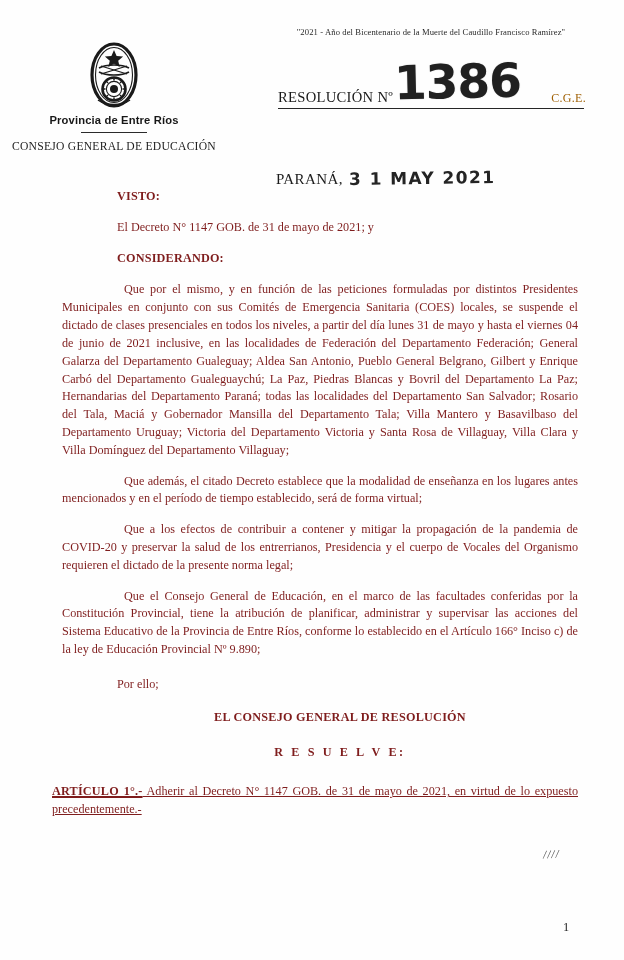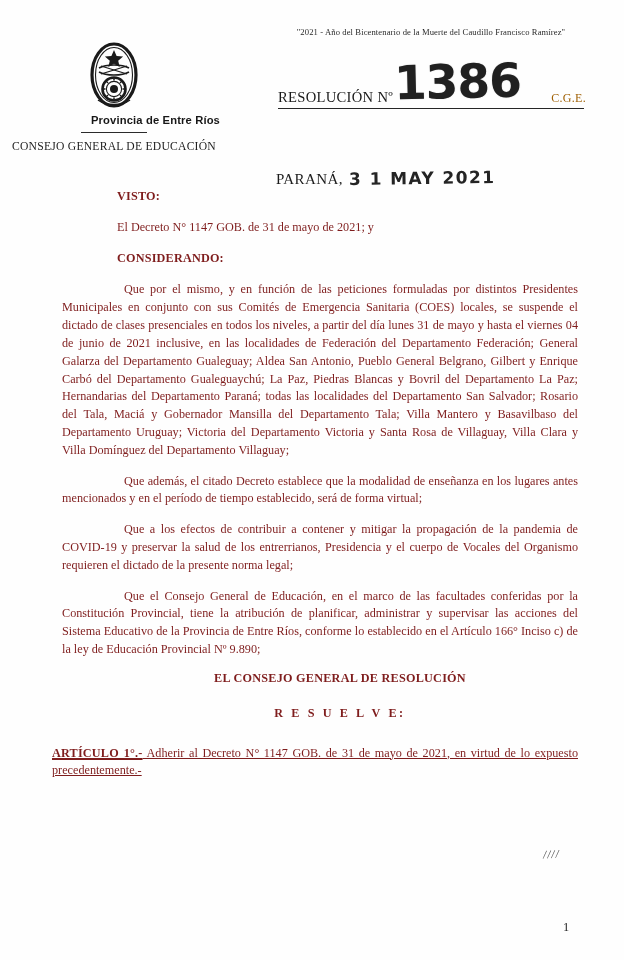--- a/index.html
+++ b/index.html
@@ -51,21 +51,20 @@
     margin: 0 auto 4px auto;
     display: block;
   }
   .prov-name {
     font-family: "Liberation Sans", "DejaVu Sans", sans-serif;
     font-weight: bold;
     font-size: 11.2px;
     letter-spacing: .15px;
     color: #171717;
     margin-top: 1px;
-    text-align: right;
   }
   .prov-rule {
     width: 66px;
     height: 1px;
     background: #2b2b2b;
     margin: 6px auto 7px auto;
   }
   .council-name {
     font-family: "Liberation Serif", "DejaVu Serif", serif;
     font-size: 11.6px;
@@ -273,23 +272,24 @@
   </div>
 
   <div class="body-text">
 
     <div class="sec-head">VISTO:</div>
     <div class="lead-line">El Decreto N° 1147 GOB. de 31 de mayo de 2021; y</div>
     <div class="sec-head tight">CONSIDERANDO:</div>
 
     <p class="para">Que por el mismo, y en función de las peticiones formuladas por distintos Presidentes Municipales en conjunto con sus Comités de Emergencia Sanitaria (COES) locales, se suspende el dictado de clases presenciales en todos los niveles, a partir del día lunes 31 de mayo y hasta el viernes 04 de junio de 2021 inclusive, en las localidades de Federación del Departamento Federación; General Galarza del Departamento Gualeguay; Aldea San Antonio, Pueblo General Belgrano, Gilbert y Enrique Carbó del Departamento Gualeguaychú; La Paz, Piedras Blancas y Bovril del Departamento La Paz; Hernandarias del Departamento Paraná; todas las localidades del Departamento San Salvador; Rosario del Tala, Maciá y Gobernador Mansilla del Departamento Tala; Villa Mantero y Basavilbaso del Departamento Uruguay; Victoria del Departamento Victoria y Santa Rosa de Villaguay, Villa Clara y Villa Domínguez del Departamento Villaguay;</p>
     <p class="para">Que además, el citado Decreto establece que la modalidad de enseñanza en los lugares antes mencionados y en el período de tiempo establecido, será de forma virtual;</p>
-    <p class="para">Que a los efectos de contribuir a contener y mitigar la propagación de la pandemia de COVID-19 y preservar la salud de los entrerrianos, Presidencia y el cuerpo de Vocales del Organismo requieren el dictado de la presente norma legal;</p>
+    <p class="para">Que a los efectos de contribuir a contener y mitigar la propagación de la pandemia de COVID-20 y preservar la salud de los entrerrianos, Presidencia y el cuerpo de Vocales del Organismo requieren el dictado de la presente norma legal;</p>
     <p class="para last">Que el Consejo General de Educación, en el marco de las facultades conferidas por la Constitución Provincial, tiene la atribución de planificar, administrar y supervisar las acciones del Sistema Educativo de la Provincia de Entre Ríos, conforme lo establecido en el Artículo 166° Inciso c) de la ley de Educación Provincial Nº 9.890;</p>
 
+    <div class="por-ello">Por ello;</div>
     <div class="org-line">EL CONSEJO GENERAL DE RESOLUCIÓN</div>
     <div class="resuelve">R E S U E L V E:</div>
 
     <p class="article">
       <span class="art-label">ARTÍCULO 1°.-</span><span> Adherir al Decreto N° 1147 GOB. de 31 de mayo de 2021, en virtud de lo expuesto precedentemente.-</span>
     </p>
   </div>
 
   <div class="slashes">////</div>
   <div class="folio">1</div>

